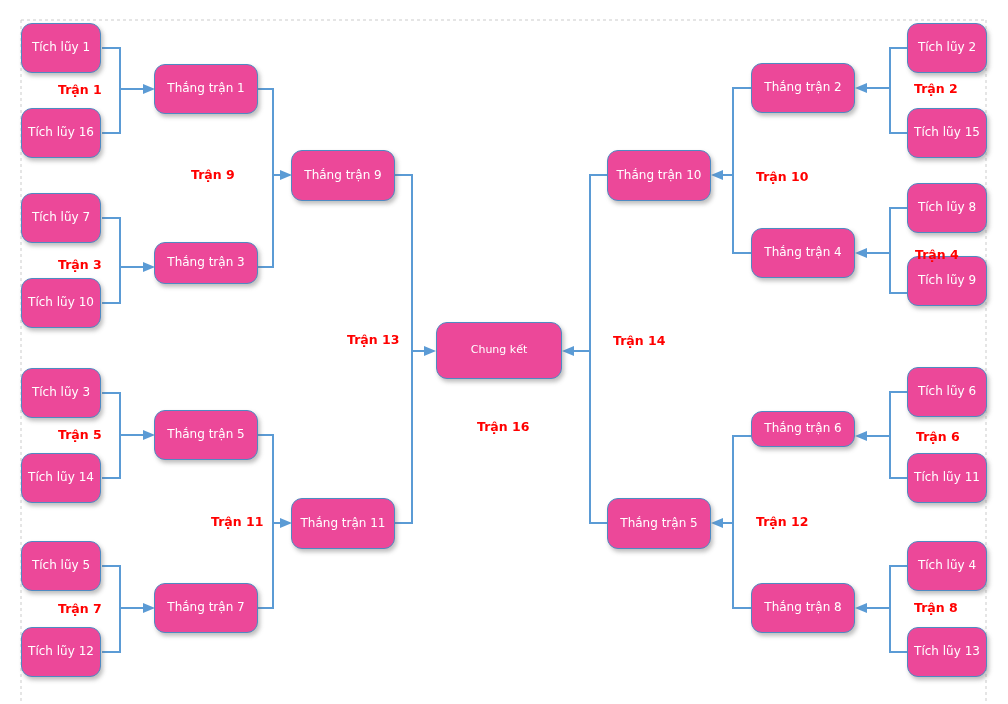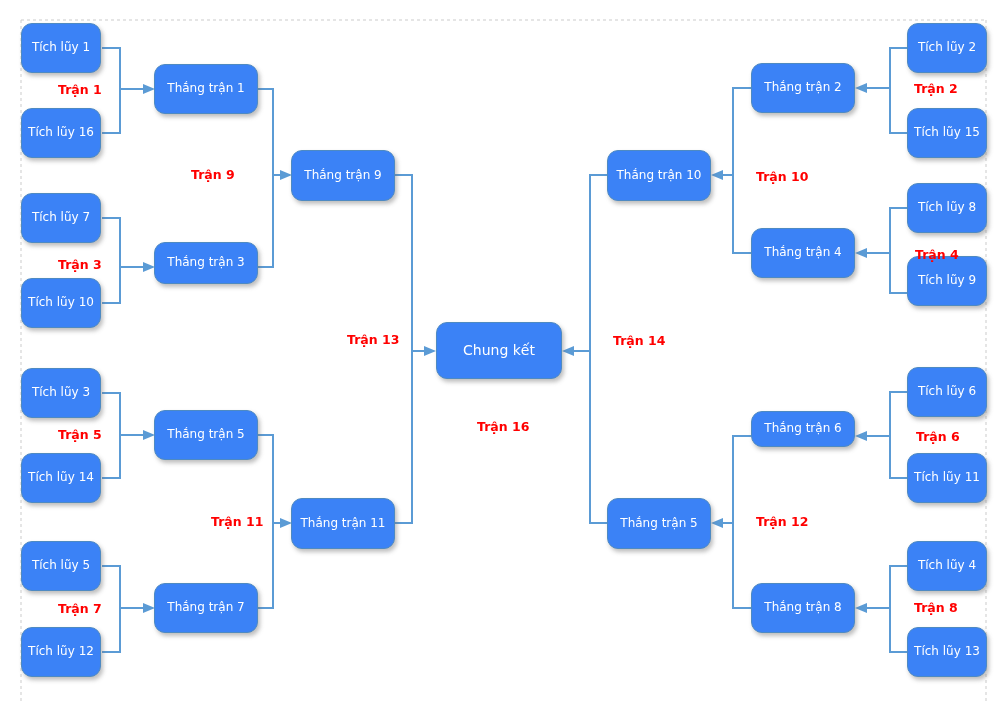--- a/index.html
+++ b/index.html
@@ -5,33 +5,33 @@
   html,body{margin:0;padding:0;}
   body{
     width:1008px;height:704px;background:#ffffff;
     font-family:"DejaVu Sans","Liberation Sans",sans-serif;
     position:relative;overflow:hidden;
   }
   #stage{position:absolute;left:0;top:0;width:1008px;height:704px;}
   #wires{position:absolute;left:0;top:0;width:1008px;height:704px;z-index:1;}
   .node{
     position:absolute;z-index:2;
-    background:#3b82f6;
+    background:#ec4899;
     border:1px solid #4e8ac2;
     border-radius:11px;
     box-shadow:2px 3px 4px rgba(110,110,110,0.45);
     color:#ffffff;
     display:flex;align-items:center;justify-content:center;
     text-align:center;
     font-size:12px;line-height:1.1;
     box-sizing:border-box;
   }
   .node.small{width:80px;height:50px;}
   .node.mid{width:104px;height:51px;}
-  .node.final{width:126px;height:57px;font-size:14px;}
+  .node.final{width:126px;height:57px;font-size:11px;}
   .match-label{
     position:absolute;z-index:3;
     color:#ff0000;font-size:12.5px;font-weight:bold;
     white-space:nowrap;
   }
 </style>
 </head>
 <body>
 
 <div id="stage">

